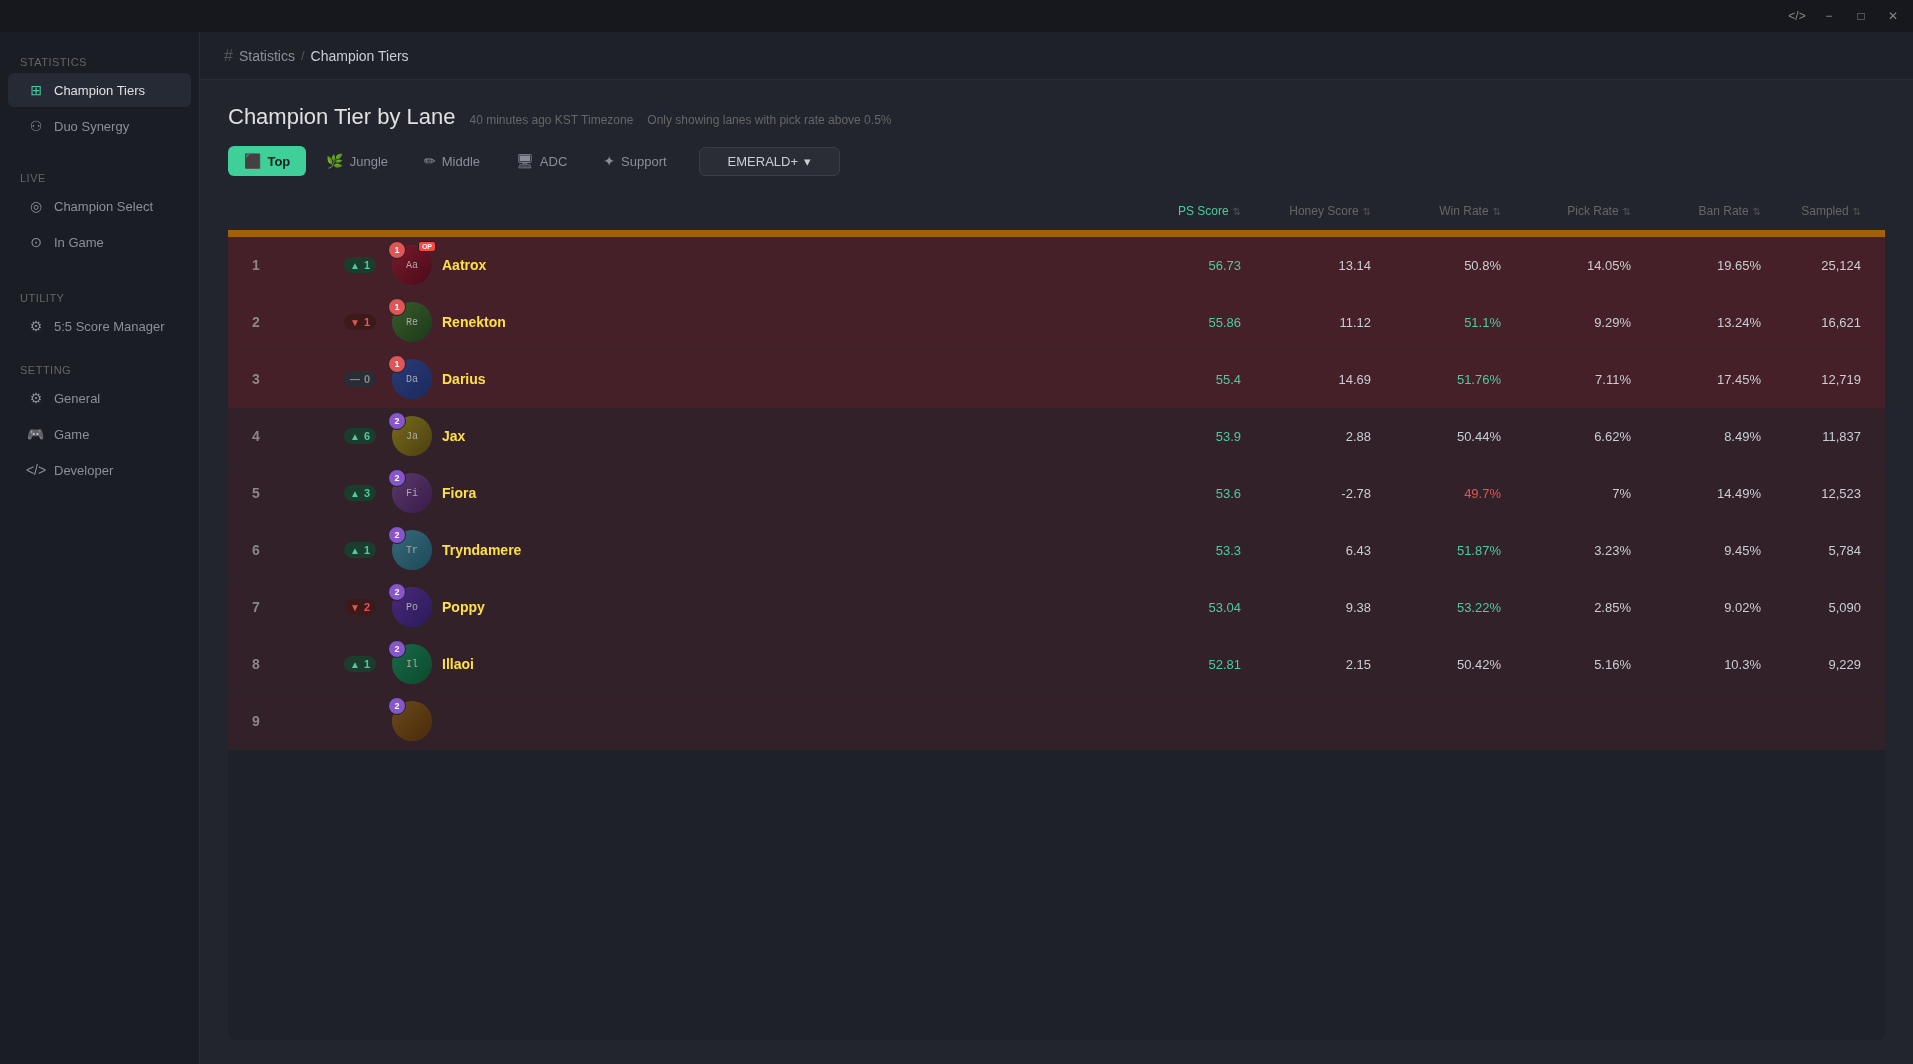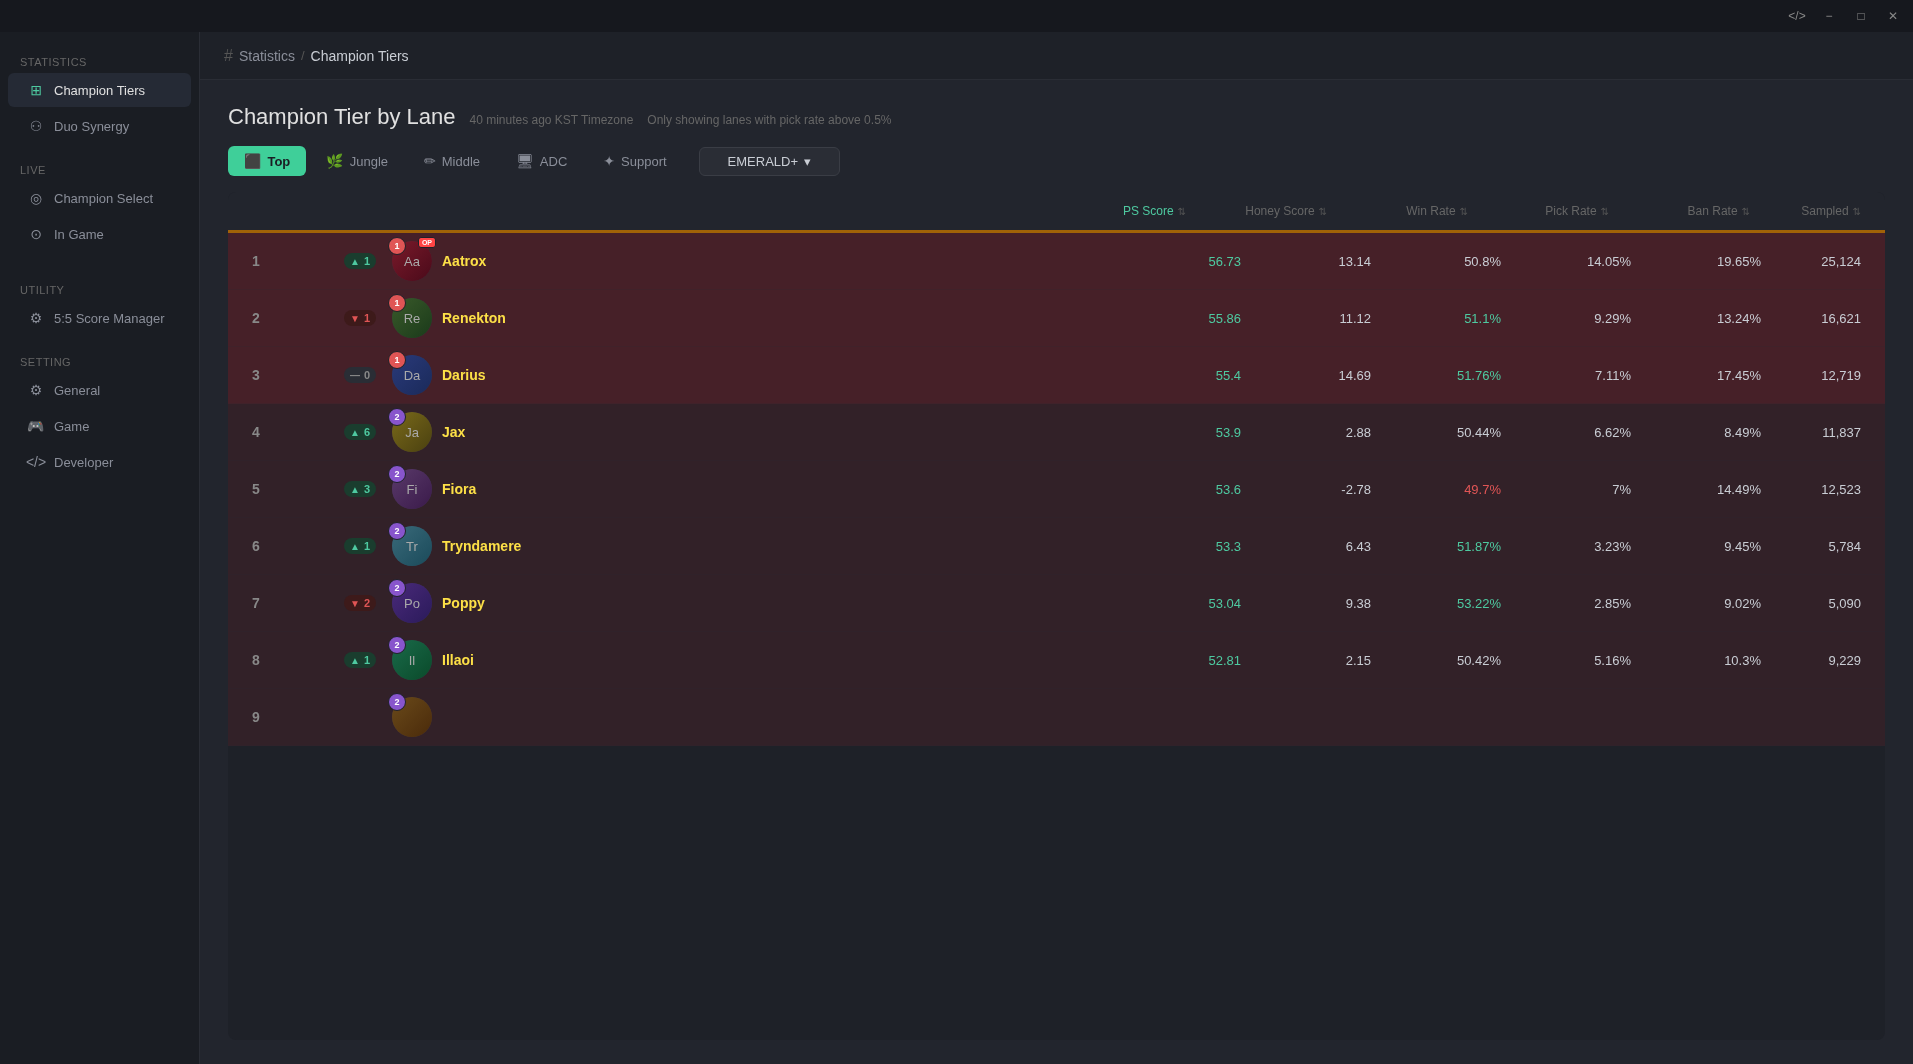--- a/index.html
+++ b/index.html
@@ -209,23 +209,22 @@
       border-radius: 8px;
       overflow: hidden;
       display: flex;
       flex-direction: column;
     }
 
     .table-header {
       display: grid;
       grid-template-columns: 60px 80px 1fr 130px 130px 130px 130px 130px 100px;
       background: #22252d;
-      border-bottom: 3px solid #a16207;
+      border-bottom: 7px solid #a16207;
       padding: 0 16px;
-      gap: 11px;
     }
     .th {
       padding: 12px 8px;
       font-size: 12px;
       color: #666;
       text-align: right;
       display: flex;
       align-items: center;
       justify-content: flex-end;
       gap: 4px;
@@ -295,24 +294,25 @@
       flex-shrink: 0;
     }
     .champ-img {
       width: 40px;
       height: 40px;
       border-radius: 50%;
       background: linear-gradient(135deg, #4a3555, #2a2030);
       display: flex;
       align-items: center;
       justify-content: center;
-      font-size: 13px;
+      font-size: 10px;
       color: #aaa;
       text-align: center;
       overflow: hidden;
+      font-family: Liberation Mono, monospace;
     }
     .tier-badge {
       position: absolute;
       top: -4px;
       left: -4px;
       width: 18px;
       height: 18px;
       border-radius: 50%;
       background: #e05555;
       color: #fff;
@@ -383,21 +383,21 @@
     <div class="sidebar-section-label">Statistics</div>
     <div class="sidebar-item active">
       <span class="sidebar-icon">⊞</span>
       <span>Champion Tiers</span>
     </div>
     <div class="sidebar-item">
       <span class="sidebar-icon">⚇</span>
       <span>Duo Synergy</span>
     </div>
 
-    <div class="sidebar-section-label" style="margin-top:12px">Live</div>
+    <div class="sidebar-section-label" style="margin-top:20px">Live</div>
     <div class="sidebar-item">
       <span class="sidebar-icon">◎</span>
       <span>Champion Select</span>
     </div>
     <div class="sidebar-item">
       <span class="sidebar-icon">⊙</span>
       <span>In Game</span>
     </div>
 
     <div class="sidebar-section-label" style="margin-top:24px">Utility</div>

